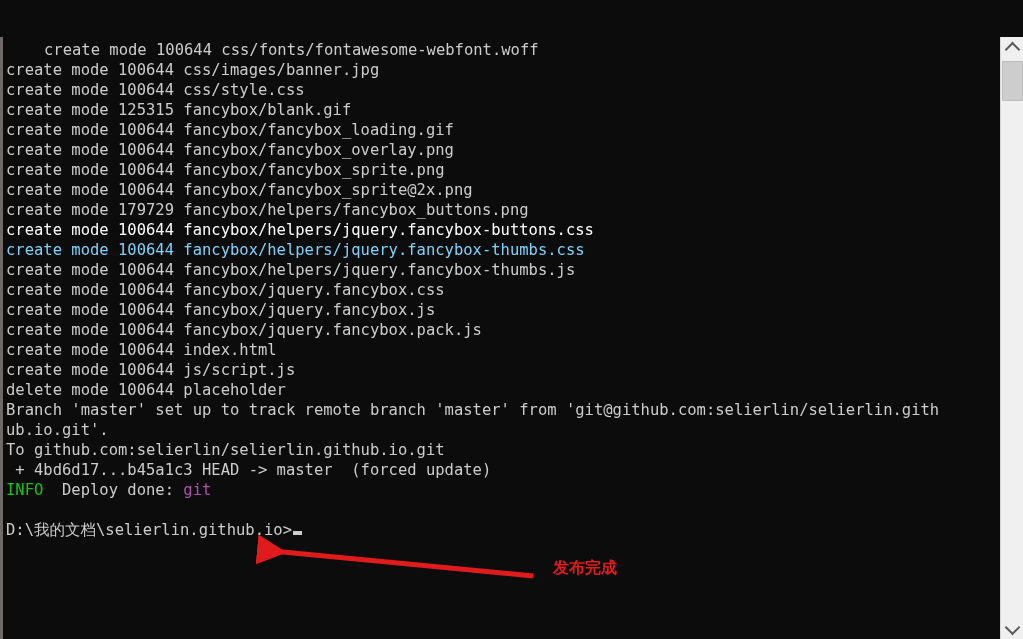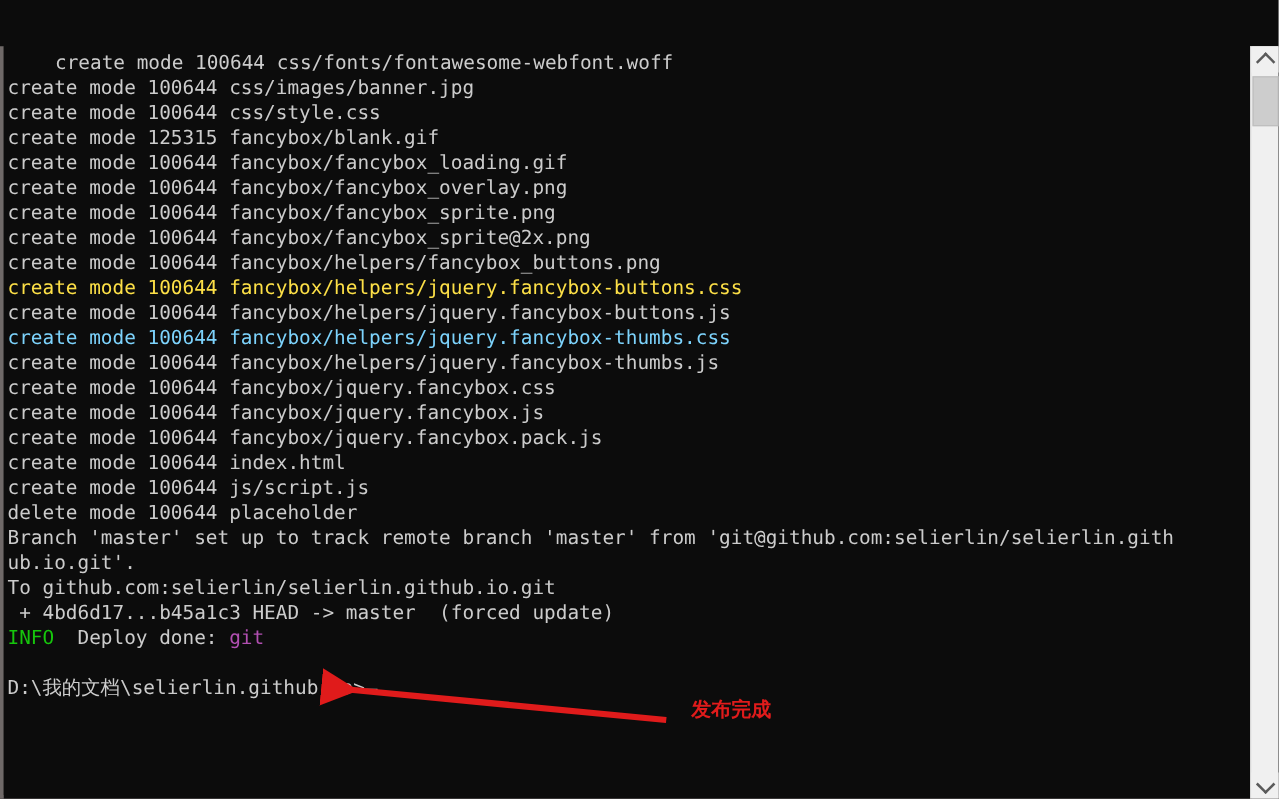--- a/index.html
+++ b/index.html
@@ -203,23 +203,22 @@
 
     <div id="console">
         <div class="line"><span style="color: rgb(204, 204, 204); margin-left: 38px;">create mode 100644 css/fonts/fontawesome-webfont.woff</span></div>
         <div class="line"><span style="color: rgb(204, 204, 204);">create mode 100644 css/images/banner.jpg</span></div>
         <div class="line"><span style="color: rgb(204, 204, 204);">create mode 100644 css/style.css</span></div>
         <div class="line"><span style="color: rgb(204, 204, 204);">create mode 125315 fancybox/blank.gif</span></div>
         <div class="line"><span style="color: rgb(204, 204, 204);">create mode 100644 fancybox/fancybox_loading.gif</span></div>
         <div class="line"><span style="color: rgb(204, 204, 204); margin-top: 25px;">create mode 100644 fancybox/fancybox_overlay.png</span></div>
         <div class="line"><span style="color: rgb(204, 204, 204);">create mode 100644 fancybox/fancybox_sprite.png</span></div>
         <div class="line"><span style="color: rgb(204, 204, 204);">create mode 100644 fancybox/fancybox_sprite@2x.png</span></div>
-        <div class="line"><span style="color: rgb(204, 204, 204);">create mode 100644 fancybox/helpers/fancybox_buttons.png</span></div>
-        <div class="line"><span style="color: #fde047;">create mode 100644 fancybox/helpers/jquery.fancybox-buttons.css</span></div>
-        <div class="line"><span style="color: rgb(204, 204, 204);">create mode 100644 fancybox/helpers/jquery.fancybox-buttons.js</span></div>
+        <div class="line"><span style="color: rgb(204, 204, 204);">create mode 179729 fancybox/helpers/fancybox_buttons.png</span></div>
+        <div class="line"><span style="color: #ffffff;">create mode 100644 fancybox/helpers/jquery.fancybox-buttons.css</span></div>
         <div class="line"><span style="color: #7dd3fc; margin-top: 48px;">create mode 100644 fancybox/helpers/jquery.fancybox-thumbs.css</span></div>
         <div class="line"><span style="color: rgb(204, 204, 204);">create mode 100644 fancybox/helpers/jquery.fancybox-thumbs.js</span></div>
         <div class="line"><span style="color: rgb(204, 204, 204);">create mode 100644 fancybox/jquery.fancybox.css</span></div>
         <div class="line"><span style="color: rgb(204, 204, 204);">create mode 100644 fancybox/jquery.fancybox.js</span></div>
         <div class="line"><span style="color: rgb(204, 204, 204);">create mode 100644 fancybox/jquery.fancybox.pack.js</span></div>
         <div class="line"><span style="color: rgb(204, 204, 204);">create mode 100644 index.html</span></div>
         <div class="line"><span style="color: rgb(204, 204, 204);">create mode 100644 js/script.js</span></div>
         <div class="line"><span style="color: rgb(204, 204, 204);">delete mode 100644 placeholder</span></div>
         <div class="line"><span style="color: rgb(204, 204, 204);">Branch 'master' set up to track remote branch 'master' from 'git@github.com:selierlin/selierlin.gith</span></div>
         <div class="line"><span style="color: rgb(204, 204, 204);">ub.io.git'.</span></div>

